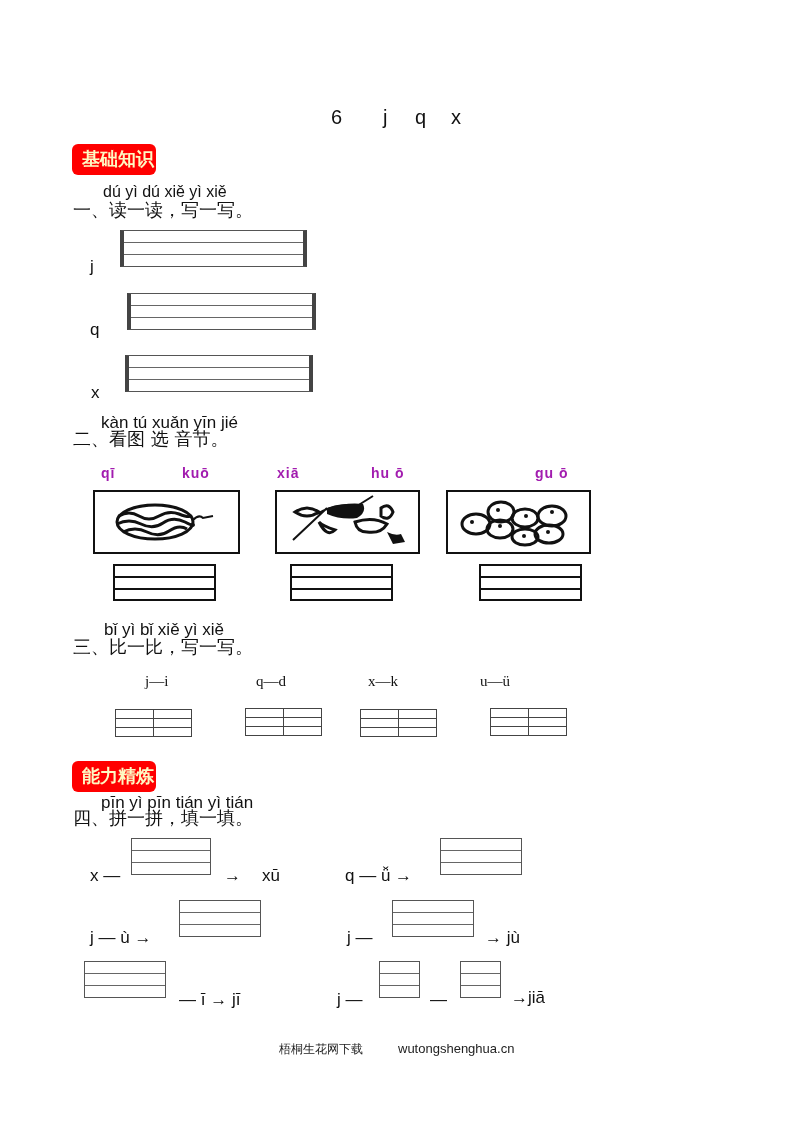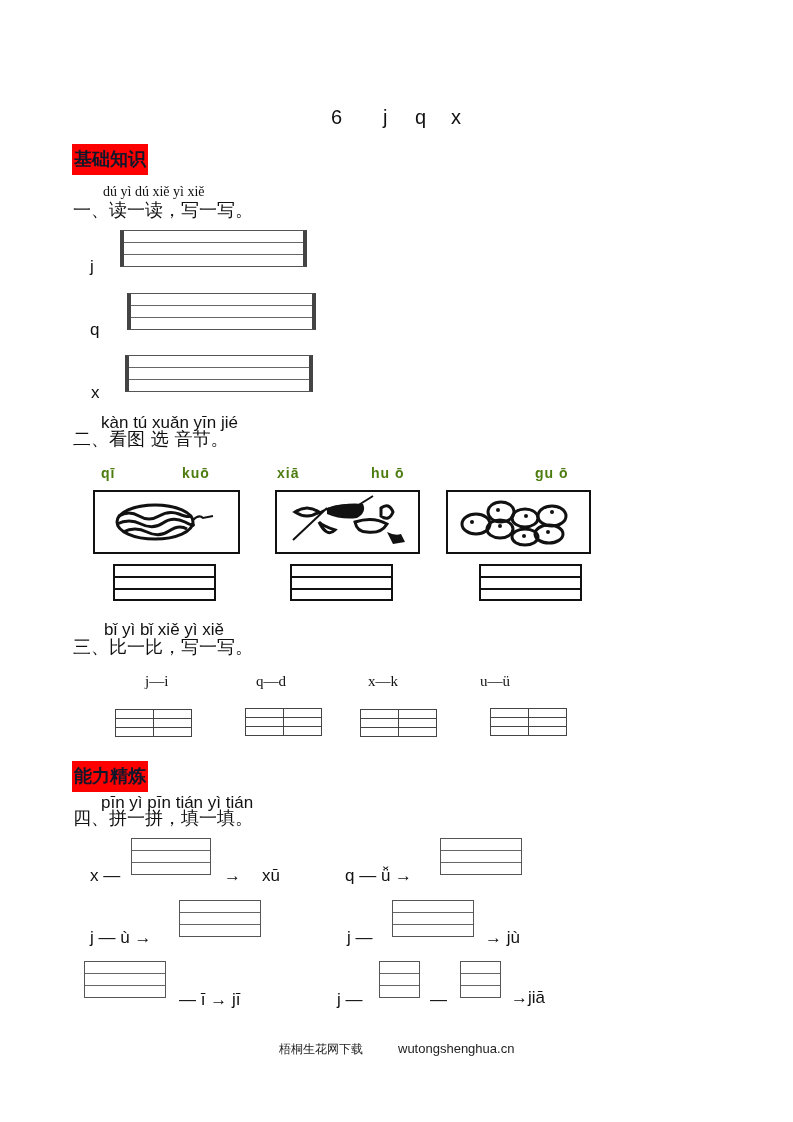--- a/index.html
+++ b/index.html
@@ -1,36 +1,36 @@
 <!DOCTYPE html>
 <html><head>
 <meta charset="utf-8">
 <style>
   html, body { margin:0; padding:0; background:#fff; }
   body { width:793px; height:1122px; position:relative; overflow:hidden;
          font-family: "DejaVu Sans", "Liberation Sans", sans-serif; color:#111; }
   .abs { position:absolute; }
   .title { font-family:"Liberation Sans", sans-serif; font-size:20px; letter-spacing:0; }
   .title span { position:absolute; top:0; }
-  .badge { background:#ff0000; color:#0f172a; font-size:18px; font-weight:bold; padding:2px 2px 3px 2px; line-height:26px; }
+  .badge { background:#ff0000; color:#fef9c3; font-size:18px; font-weight:bold; padding:2px 2px 3px 10px; line-height:26px;border-radius:6px; }
   .qhead { font-size:18px; font-weight:normal; line-height:22px; white-space:nowrap; }
   .pinyin { font-family:"Liberation Sans", sans-serif; font-size:17px; line-height:12px; white-space:nowrap; color:#111; }
-  .pinyin-serif { font-family:Liberation Serif, serif; font-size:14px; }
+  .pinyin-serif { font-family:Liberation Sans, sans-serif; font-size:16px; }
   .letter { font-family:"Liberation Sans", sans-serif; font-size:17px; }
   
   .grid4 { position:absolute; border:1.5px solid #555; box-sizing:border-box;
            border-left:4px solid #444; border-right:4px solid #444; }
   .grid4 .ln { position:absolute; left:0; right:0; height:1px; background:#666; }
   
   .grid3 { position:absolute; border:2px solid #111; box-sizing:border-box; }
   .grid3 .ln { position:absolute; left:0; right:0; height:2px; background:#111; }
   .grid-light { position:absolute; border:1.5px solid #555; box-sizing:border-box; }
   .grid-light .ln { position:absolute; left:0; right:0; height:1px; background:#666; }
   .pic { position:absolute; border:2px solid #111; box-sizing:border-box; background:#fff; }
-  .syl { position:absolute; font-family:"Liberation Sans", sans-serif; font-size:14px; font-weight:bold; color:#4d7c0f; letter-spacing:1px; }
+  .syl { position:absolute; font-family:"Liberation Sans", sans-serif; font-size:14px; font-weight:bold; color:#a21caf; letter-spacing:1px; }
   .cmp { position:absolute; font-family:"Liberation Serif", serif; font-size:15px; }
   .tbl { position:absolute; border-collapse:collapse; }
   .tbl td { border:1px solid #444; width:37px; height:8px; padding:0; }
   .expr { position:absolute; font-family:"Liberation Sans", sans-serif; font-size:17px; white-space:nowrap; }
   .footer { position:absolute; font-size:12px; color:#222; white-space:nowrap; }
 </style>
 </head>
 <body>
 
 <div class="abs title" style="left:0;top:106px;width:793px;height:26px;">

